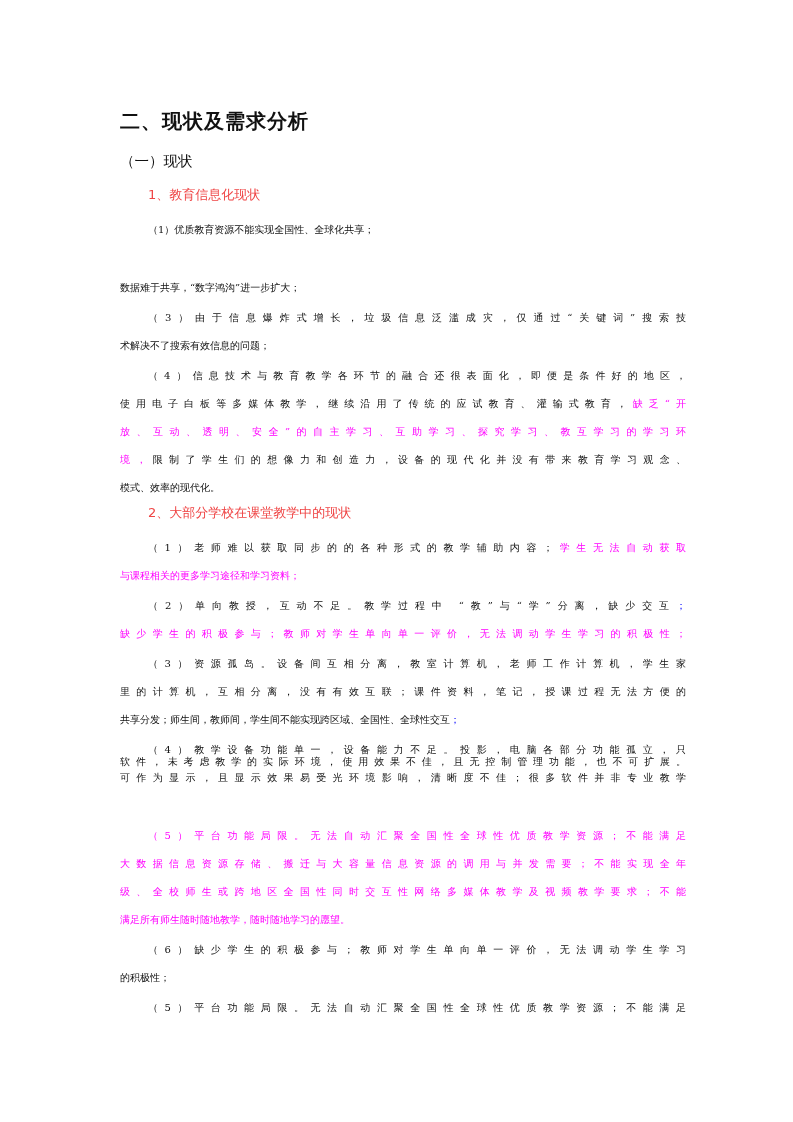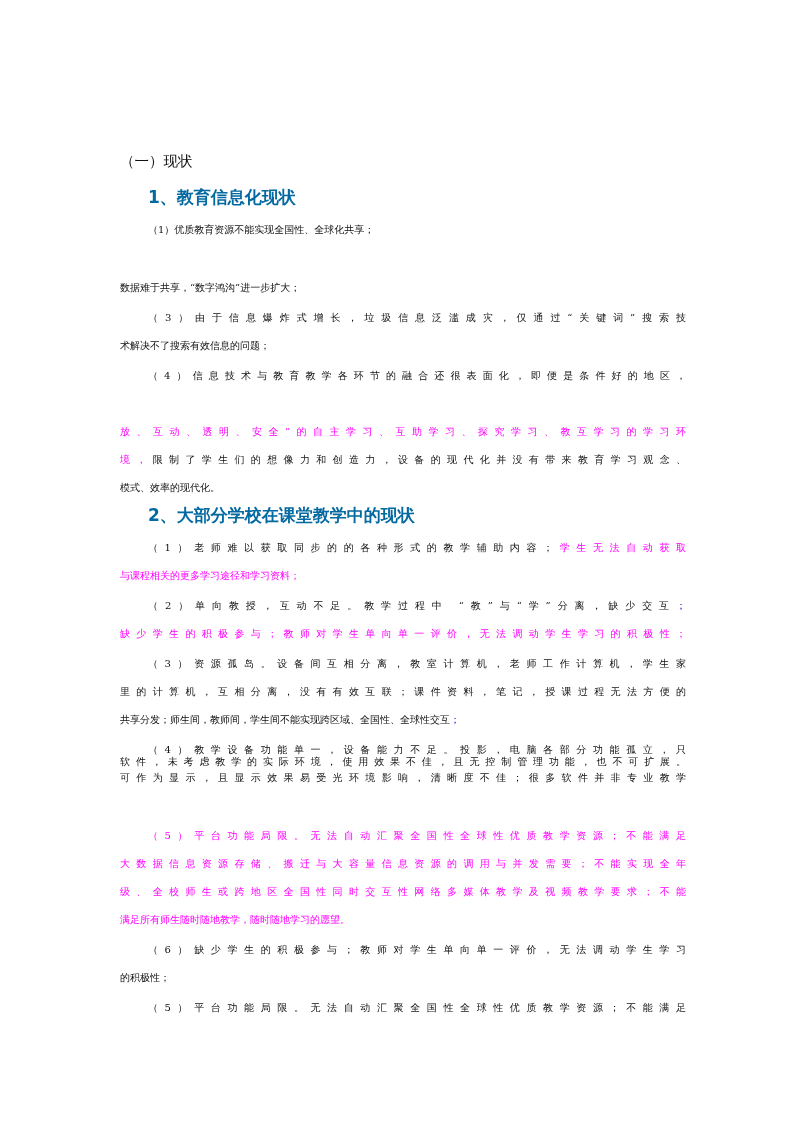--- a/index.html
+++ b/index.html
@@ -4,45 +4,47 @@
 <style>
   html, body { margin: 0; padding: 0; background: #ffffff; }
   body { width: 793px; height: 1122px; position: relative; overflow: hidden;
          font-family: "DejaVu Serif", "Liberation Serif", serif; color: #111; }
   .page { position: absolute; left: 0; top: 0; width: 793px; height: 1122px; background: #fff; }
   .h1 { position: absolute; left: 120px; top: 108px; font-family: "DejaVu Sans", "Liberation Sans", sans-serif;
         font-weight: bold; font-size: 20px; letter-spacing: 1px; color: #111; white-space: nowrap; }
   .h2 { position: absolute; left: 120px; top: 152px; font-family: "DejaVu Sans", "Liberation Sans", sans-serif;
         font-weight: normal; font-size: 14.5px; color: #111; white-space: nowrap; }
   .h3 { position: absolute; left: 148px; font-family: "DejaVu Sans", "Liberation Sans", sans-serif;
-        font-weight: bold; font-size: 17px; color: #0369a1; white-space: nowrap; }
+        font-weight: normal; font-size: 13px; color: #ef4444; white-space: nowrap; }
   .line { position: absolute; left: 120px; width: 566px; font-size: 10px; line-height: 20px;
           white-space: nowrap; text-align: justify; text-align-last: justify; }
   .line.first { left: 148px; width: 538px; }
   .line.last { text-align-last: left; }
   .mag { color: #ff00ff; }
   .blue { color: #0000ff; }
 </style>
 </head>
 <body>
 
 <div class="page">
 
+  <div class="h1">二、现状及需求分析</div>
   <div class="h2">（一）现状</div>
 
   <div class="h3" style="top:186px">1、教育信息化现状</div>
 
   <div class="line first last" style="top:220px">（1）优质教育资源不能实现全国性、全球化共享；</div>
 
   <div class="line last" style="top:278px">数据难于共享，“数字鸿沟”进一步扩大；</div>
 
   <div class="line first" style="top:308px">（3）由于信息爆炸式增长，垃圾信息泛滥成灾，仅通过“关键词”搜索技</div>
   <div class="line last" style="top:336px">术解决不了搜索有效信息的问题；</div>
 
   <div class="line first" style="top:366px">（4）信息技术与教育教学各环节的融合还很表面化，即便是条件好的地区，</div>
+  <div class="line" style="top:394px"><span>使用电子白板等多媒体教学，继续沿用了传统的应试教育、灌输式教育，</span><span class="mag">缺乏“开</span></div>
   <div class="line mag" style="top:422px">放、互动、透明、安全”的自主学习、互助学习、探究学习、教互学习的学习环</div>
   <div class="line" style="top:450px"><span class="mag">境，</span><span>限制了学生们的想像力和创造力，设备的现代化并没有带来教育学习观念、</span></div>
   <div class="line last" style="top:478px">模式、效率的现代化。</div>
 
   <div class="h3" style="top:504px">2、大部分学校在课堂教学中的现状</div>
 
   <div class="line first" style="top:538px"><span>（1）老师难以获取同步的的各种形式的教学辅助内容；</span><span class="mag">学生无法自动获取</span></div>
   <div class="line last mag" style="top:566px">与课程相关的更多学习途径和学习资料；</div>
 
   <div class="line first" style="top:596px"><span>（2）单向教授，互动不足。教学过程中 “教”与“学”分离，缺少交互</span><span class="blue">；</span></div>

